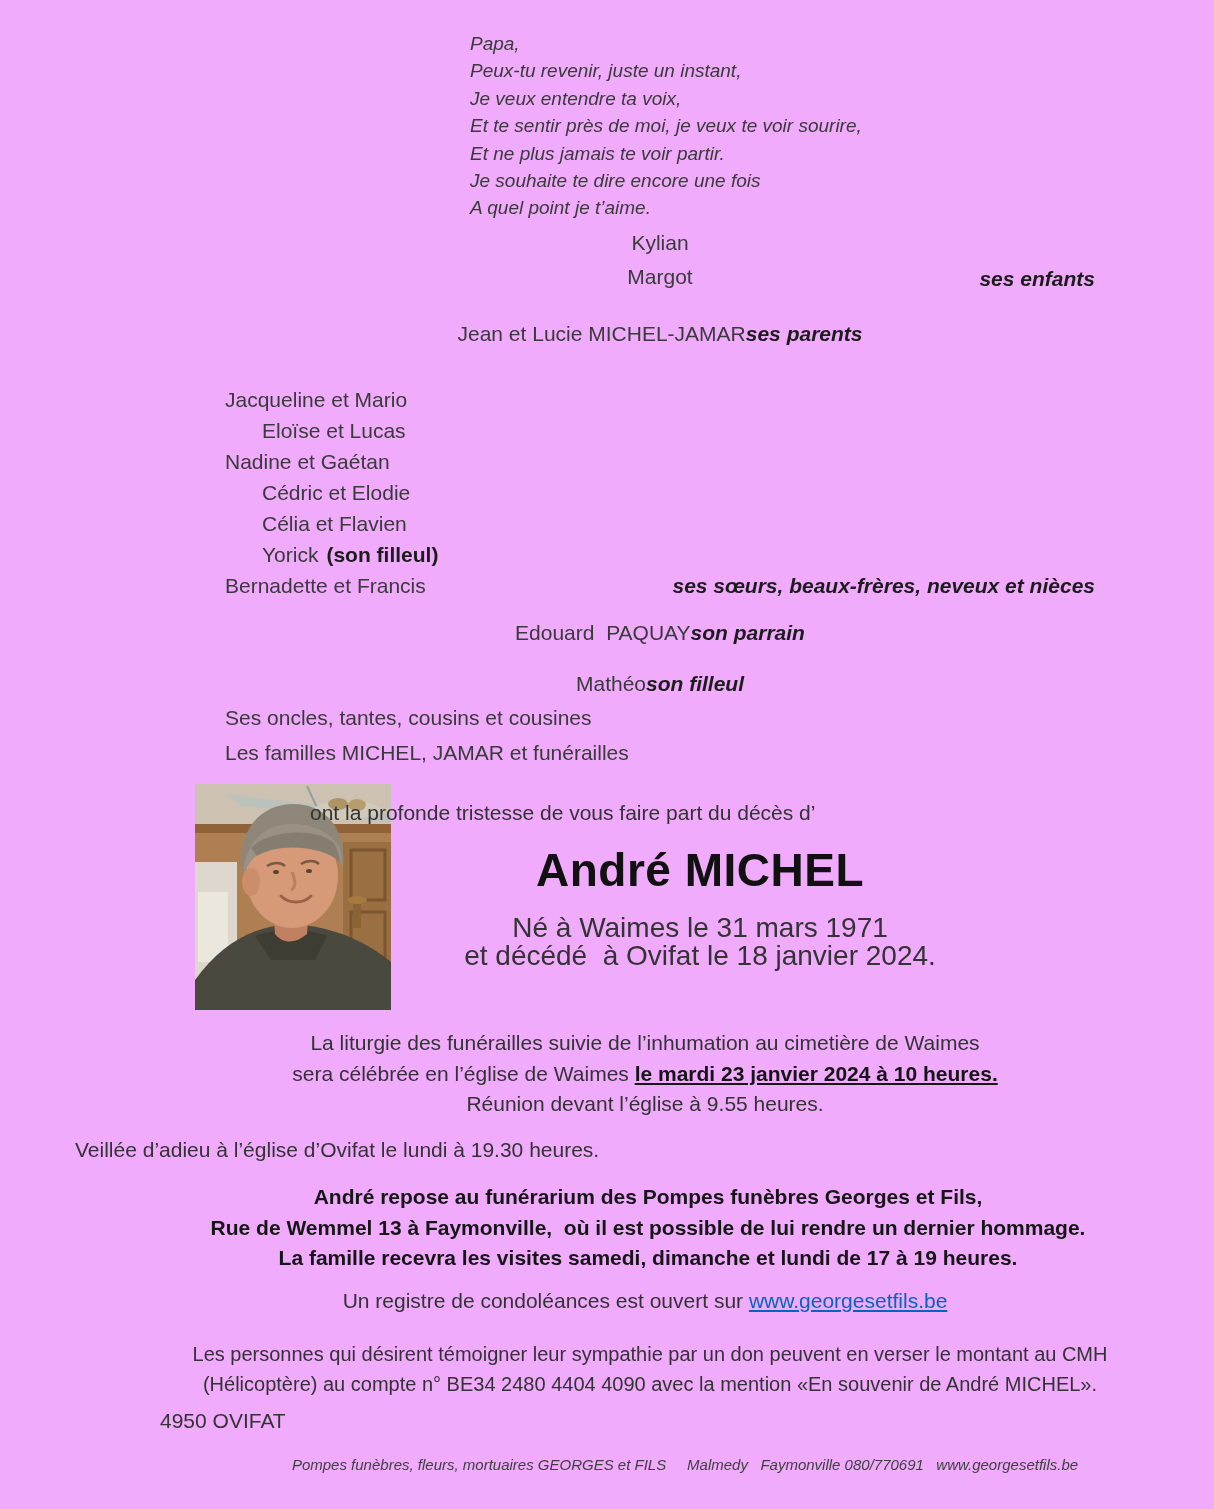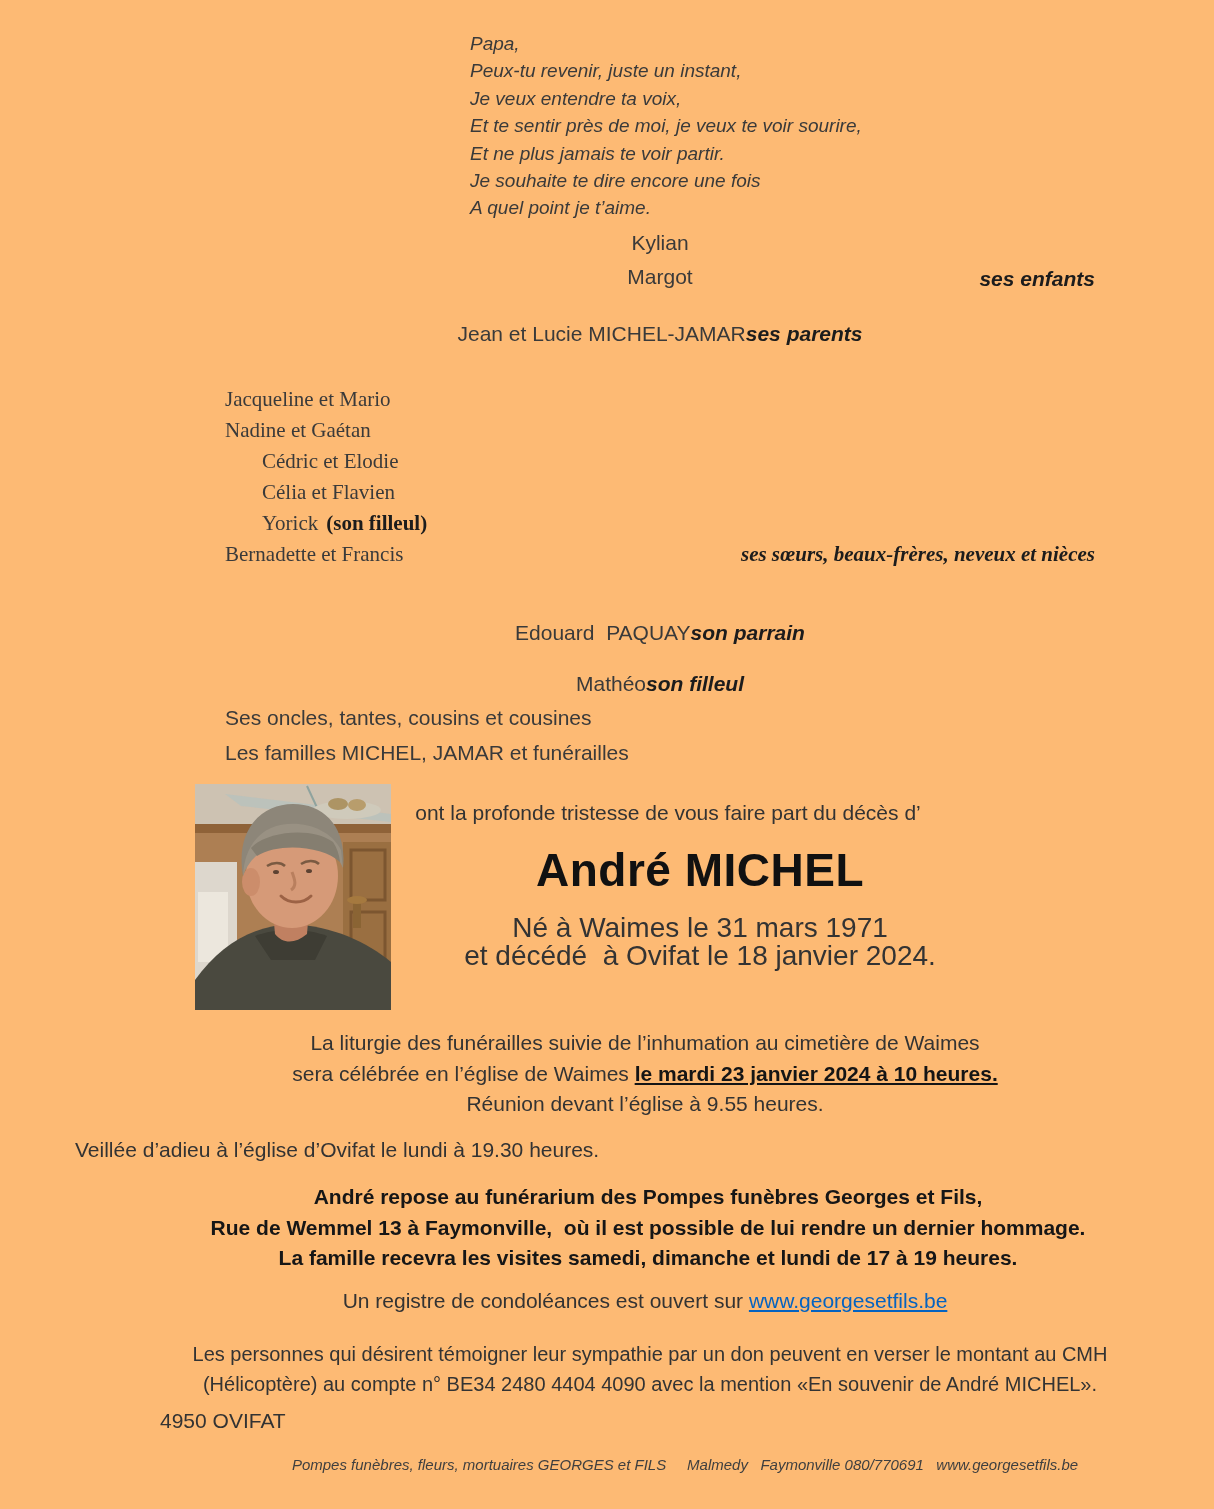--- a/index.html
+++ b/index.html
@@ -1,20 +1,20 @@
 <!DOCTYPE html>
 <html lang="fr"><head>
 <meta charset="utf-8">
 <style>
   html,body{margin:0;padding:0;background:#e9e9e9;}
   .page{
     position:relative;
     width:1214px;height:1509px;
     margin:0 auto;
-    background:#fdba74;
+    background:#f0abfc;
     font-family:"Liberation Sans", sans-serif;
     color:#333333;
     overflow:hidden;
   }
   .t{white-space:pre-wrap;}
 
   
   .poem{position:absolute;left:470px;top:30px;font-style:italic;font-size:19px;line-height:27.4px;color:#3a3a3a;}
 
   
@@ -25,21 +25,21 @@
   .indent{padding-left:37px;}
   .suffix{font-weight:bold;color:#1c1c1c;margin-left:8px;}
   .oneline{display:flex;justify-content:center;align-items:baseline;}
   .oneline .rel{position:static;}
 
   
   .photo{position:absolute;left:195px;top:784px;width:196px;height:226px;}
   .photo svg{display:block;width:100%;height:100%;}
 
   
-  .intro{position:absolute;left:298px;top:801px;width:740px;text-align:center;font-size:21px;}
+  .intro{position:absolute;left:310px;top:801px;width:740px;text-align:left;font-size:21px;}
   .deceased{position:absolute;left:330px;top:843px;width:740px;text-align:center;font-size:46px;font-weight:700;color:#111111;letter-spacing:0.5px;}
   .birthdeath{position:absolute;left:330px;top:914px;width:740px;text-align:center;font-size:28px;line-height:28px;}
 
   
   .ceremony{position:absolute;left:75px;top:1028px;width:1140px;text-align:center;font-size:21px;line-height:30.6px;}
   .bold-u{font-weight:bold;text-decoration:underline;color:#151515;}
   .vigil{position:absolute;left:75px;top:1138px;width:1140px;text-align:left;font-size:21px;}
   .repose{position:absolute;left:78px;top:1182px;width:1140px;text-align:center;font-size:21px;line-height:30.5px;font-weight:bold;color:#161616;}
   .register{position:absolute;left:75px;top:1289px;width:1140px;text-align:center;font-size:21px;}
   .link{color:#0563c1;text-decoration:underline;cursor:pointer;}
@@ -66,22 +66,23 @@
     <div class="line t">Kylian</div>
     <div class="line t">Margot</div>
     <span class="rel t">ses enfants</span>
   </div>
 
   <div class="fam oneline" style="top:322px;">
     <span class="t">Jean et Lucie MICHEL-JAMAR</span>
     <span class="rel t">ses parents</span>
   </div>
 
-  <div class="fam sibs" style="top:384px;font-family:Liberation Serif, serif;">
+  <div class="fam sibs" style="top:384px;">
     <div class="line t">Jacqueline et Mario</div>
+    <div class="line indent t">Eloïse et Lucas</div>
     <div class="line t">Nadine et Gaétan</div>
     <div class="line indent t">Cédric et Elodie</div>
     <div class="line indent t">Célia et Flavien</div>
     <div class="line indent"><span class="t">Yorick</span><span class="suffix t">(son filleul)</span></div>
     <div class="line t">Bernadette et Francis</div>
     <span class="rel t">ses sœurs, beaux-frères, neveux et nièces</span>
   </div>
 
   <div class="fam oneline" style="top:621px;">
     <span class="t">Edouard  PAQUAY</span>

